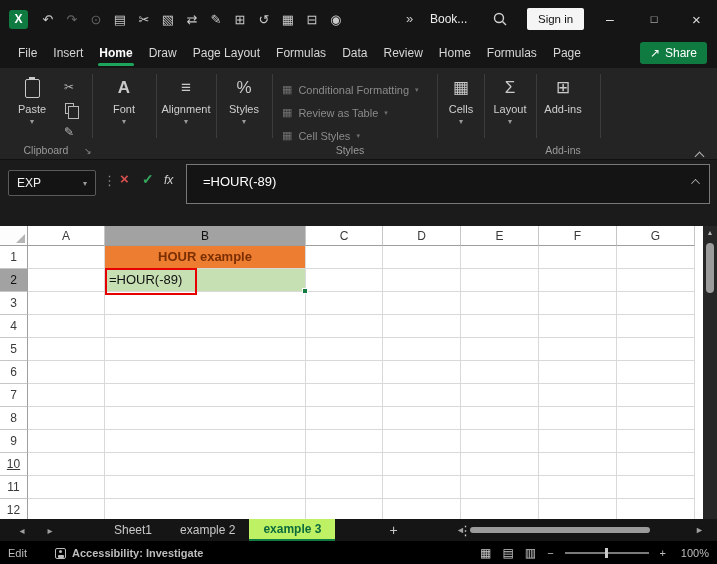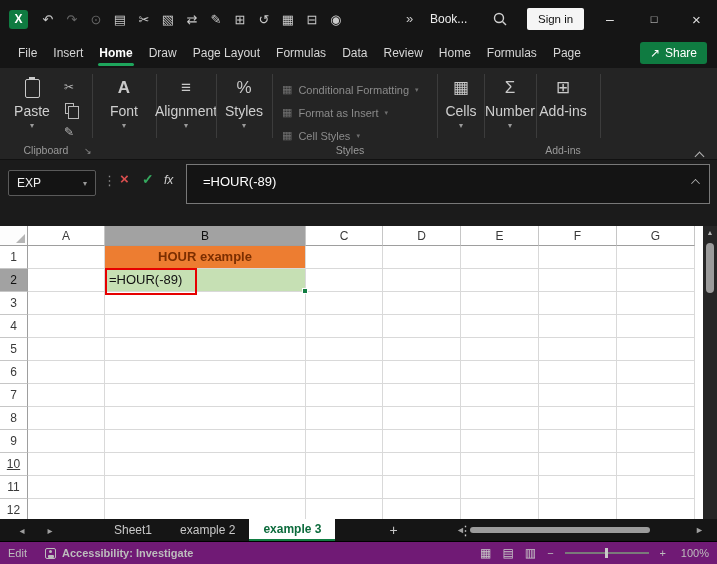--- a/index.html
+++ b/index.html
@@ -32,21 +32,21 @@
                              background:#1ea55c; border-radius:2px; }
   .share-btn { position:absolute; right:10px; top:42px; height:22px; padding:0 10px; background:#0f7b41;
                color:#fff; font-size:12px; border-radius:3px; display:flex; align-items:center; gap:5px; }
 
   
   .ribbon { position:absolute; left:0; top:68px; width:717px; height:92px; background:#242424;
             border-bottom:1px solid #111; }
   .rib-sep { position:absolute; top:6px; height:64px; width:1px; background:#3c3c3c; }
   .big-btn { position:absolute; top:8px; display:flex; flex-direction:column; align-items:center; color:#cfcfcf; }
   .bicon { height:24px; font-size:17px; line-height:24px; color:#c9c9c9; }
-  .blabel { font-size:14px; margin-top:3px; color:#cfcfcf; white-space:nowrap; }
+  .blabel { font-size:11px; margin-top:3px; color:#cfcfcf; white-space:nowrap; }
   .bchev { font-size:8px; color:#9a9a9a; margin-top:2px; }
   .clipboard-icon { display:inline-block; width:15px; height:19px; border:1.5px solid #c9c9c9;
                     border-radius:2px; position:relative; margin-top:3px; }
   .clipboard-icon::before { content:""; position:absolute; left:3px; top:-3px; width:6px; height:3px; background:#c9c9c9; }
   .clip-small { position:absolute; left:58px; width:22px; text-align:center; font-size:12px; color:#b9b9b9; }
   .copy-glyph { display:inline-block; width:9px; height:11px; border:1px solid #b9b9b9; position:relative; }
   .copy-glyph::after { content:""; position:absolute; left:2px; top:2px; width:9px; height:11px;
                        border:1px solid #b9b9b9; background:#242424; }
   .styles-rows { position:absolute; left:282px; top:10px; }
   .style-row { height:23px; display:flex; align-items:center; gap:6px; }
@@ -92,34 +92,34 @@
   .vscroll { position:absolute; left:703px; top:226px; width:14px; height:293px; background:#262626; }
   .vs-up { position:absolute; left:0; top:3px; width:14px; text-align:center; font-size:7px; color:#b5b5b5; }
   .vs-thumb { position:absolute; left:3px; top:17px; width:8px; height:50px; background:#9b9b9b; border-radius:4px; }
 
   
   .tabbar { position:absolute; left:0; top:519px; width:717px; height:22px; background:#151515;
             display:flex; align-items:center; }
   .tab-nav { color:#9f9f9f; font-size:10px; width:28px; text-align:center; }
   .tabs-wrap { display:flex; margin-left:36px; height:22px; }
   .sheet-tab { height:22px; line-height:22px; padding:0 14px; color:#c9c9c9; font-size:12px; }
-  .sheet-tab.active { background:#ffffff; color:#0c6b3c; font-weight:bold;
+  .sheet-tab.active { background:#bef264; color:#0c6b3c; font-weight:bold;
                       border-bottom:2px solid #107C41; line-height:20px; }
   .tab-add { color:#c9c9c9; margin-left:48px; font-size:14px; width:20px; text-align:center; }
   .tab-menu { color:#c9c9c9; margin-left:52px; font-size:13px; width:20px; text-align:center; }
   .hscroll { position:absolute; left:450px; top:519px; width:260px; height:22px; }
   .hs-left { position:absolute; left:6px; top:6px; font-size:9px; color:#9f9f9f; }
   .hs-right { position:absolute; right:6px; top:6px; font-size:9px; color:#9f9f9f; }
   .hs-thumb { position:absolute; left:20px; top:8px; width:180px; height:6px; background:#9b9b9b; border-radius:3px; }
 
   
-  .statusbar { position:absolute; left:0; top:541px; width:717px; height:23px; background:#701a75;
+  .statusbar { position:absolute; left:0; top:541px; width:717px; height:23px; background:#000000;
                display:flex; align-items:center; color:#bdbdbd; font-size:11px; border-top:1px solid #000; }
   .sb-mode { margin-left:8px; }
-  .sb-acc { margin-left:18px; display:flex; align-items:center; gap:6px; font-weight:bold; }
+  .sb-acc { margin-left:28px; display:flex; align-items:center; gap:6px; font-weight:bold; }
   .acc-icon { width:11px; height:11px; border:1px solid #bdbdbd; border-radius:2px; position:relative; display:inline-block; }
   .acc-icon::after { content:""; position:absolute; left:3.5px; top:1.5px; width:3px; height:3px;
                      border-radius:50%; background:#bdbdbd; }
   .acc-icon::before { content:""; position:absolute; left:2px; top:6px; width:6px; height:3px;
                       background:#bdbdbd; border-radius:1px; }
   .sb-right { margin-left:auto; display:flex; align-items:center; gap:11px; margin-right:8px; }
   .sb-view { font-size:12px; color:#c9c9c9; }
   .zoom-track { width:84px; height:2px; background:#7a7a7a; position:relative; }
   .zoom-thumb { position:absolute; left:40px; top:-4px; width:3px; height:10px; background:#c9c9c9; }
   .sb-zoom-label { min-width:32px; text-align:right; }
@@ -212,40 +212,40 @@
     <div class="rib-sep" style="left:272px;"></div>
 
     <div class="styles-rows">
         <div class="style-row">
           <span class="sicon">▦</span>
           <span class="slabel">Conditional Formatting</span>
           <span class="schev">▾</span>
         </div>
         <div class="style-row">
           <span class="sicon">▦</span>
-          <span class="slabel">Format as Insert</span>
+          <span class="slabel">Review as Table</span>
           <span class="schev">▾</span>
         </div>
         <div class="style-row">
           <span class="sicon">▦</span>
           <span class="slabel">Cell Styles</span>
           <span class="schev">▾</span>
         </div>
       </div>
 
     <div class="rib-sep" style="left:437px;"></div>
     <div class="big-btn" style="left:438px;width:46px;">
       <span class="bicon">▦</span>
       <span class="blabel">Cells</span>
       <span class="bchev">▾</span>
     </div>
     <div class="rib-sep" style="left:484px;"></div>
     <div class="big-btn" style="left:487px;width:46px;">
       <span class="bicon">Σ</span>
-      <span class="blabel">Number</span>
+      <span class="blabel">Layout</span>
       <span class="bchev">▾</span>
     </div>
     <div class="rib-sep" style="left:536px;"></div>
     <div class="big-btn" style="left:540px;width:46px;">
       <span class="bicon">⊞</span>
       <span class="blabel">Add-ins</span>
     </div>
     <div class="rib-sep" style="left:600px;"></div>
 
     <span class="group-label" style="left:8px;width:76px;">Clipboard</span>

